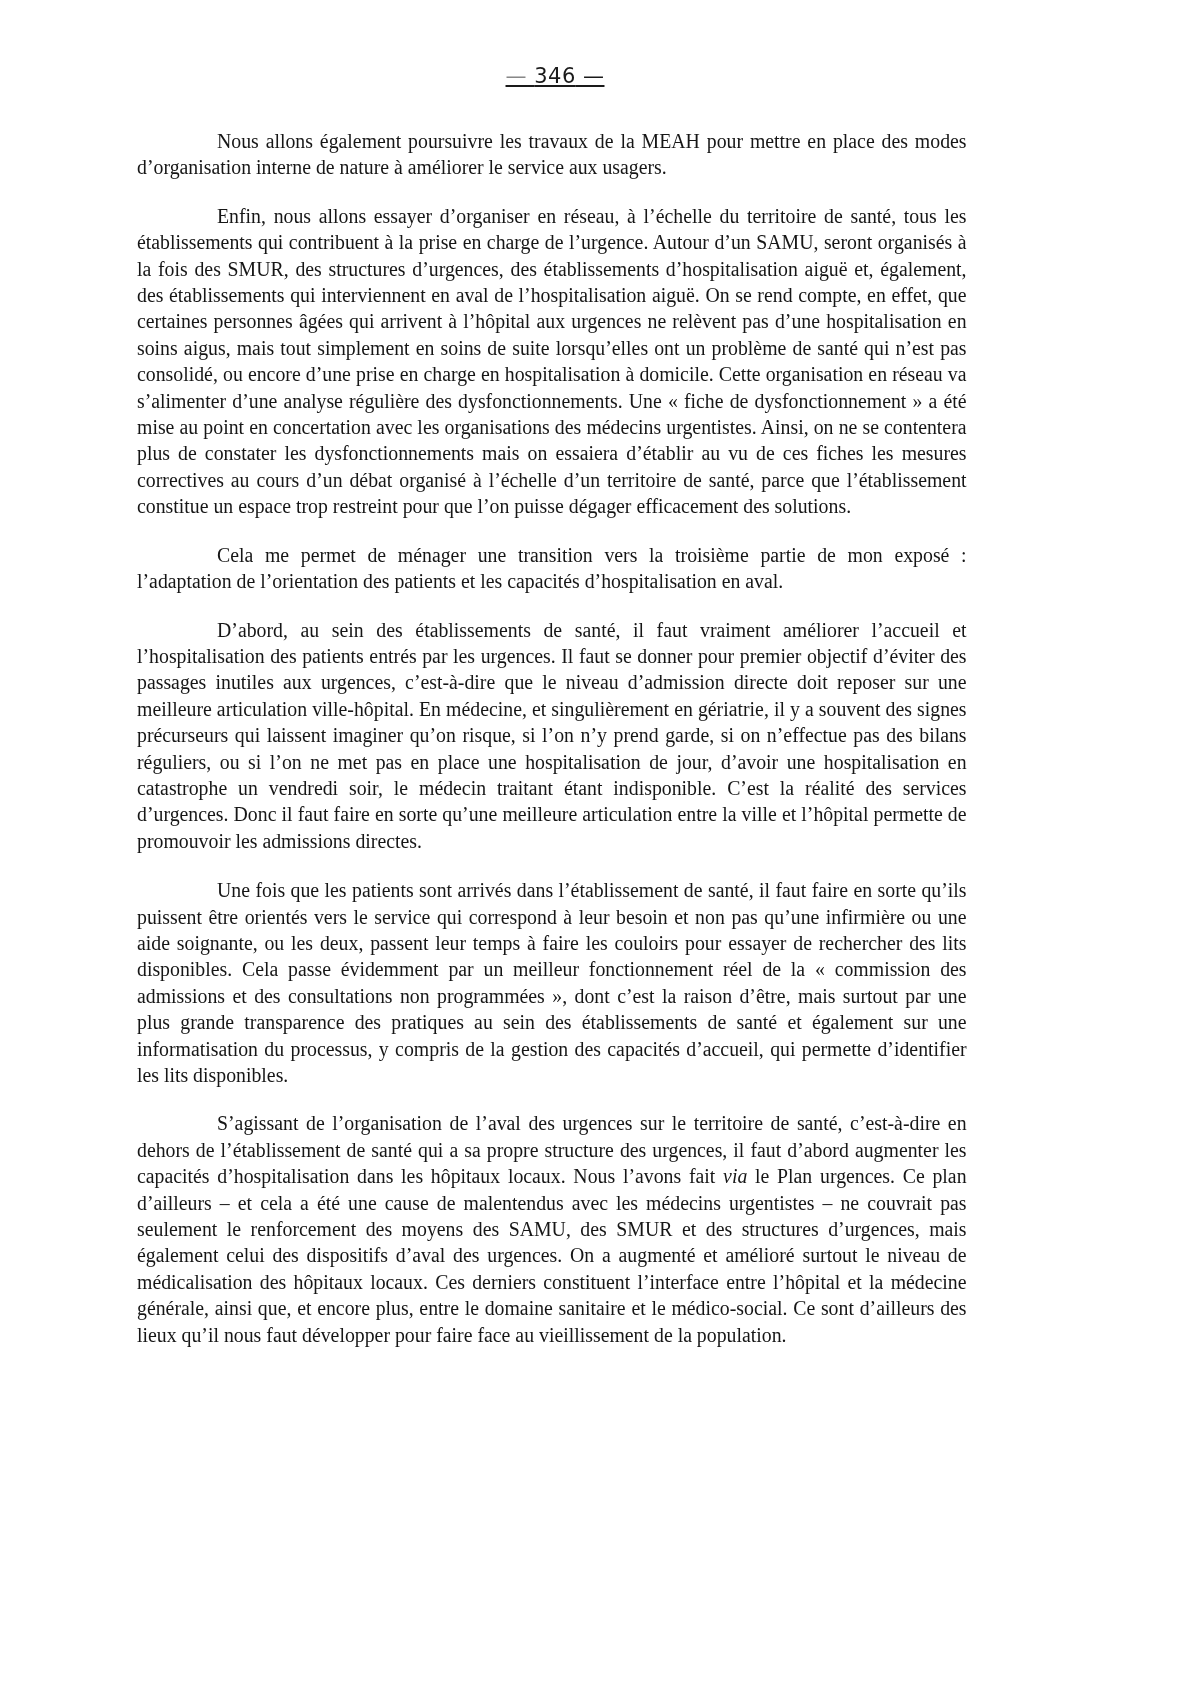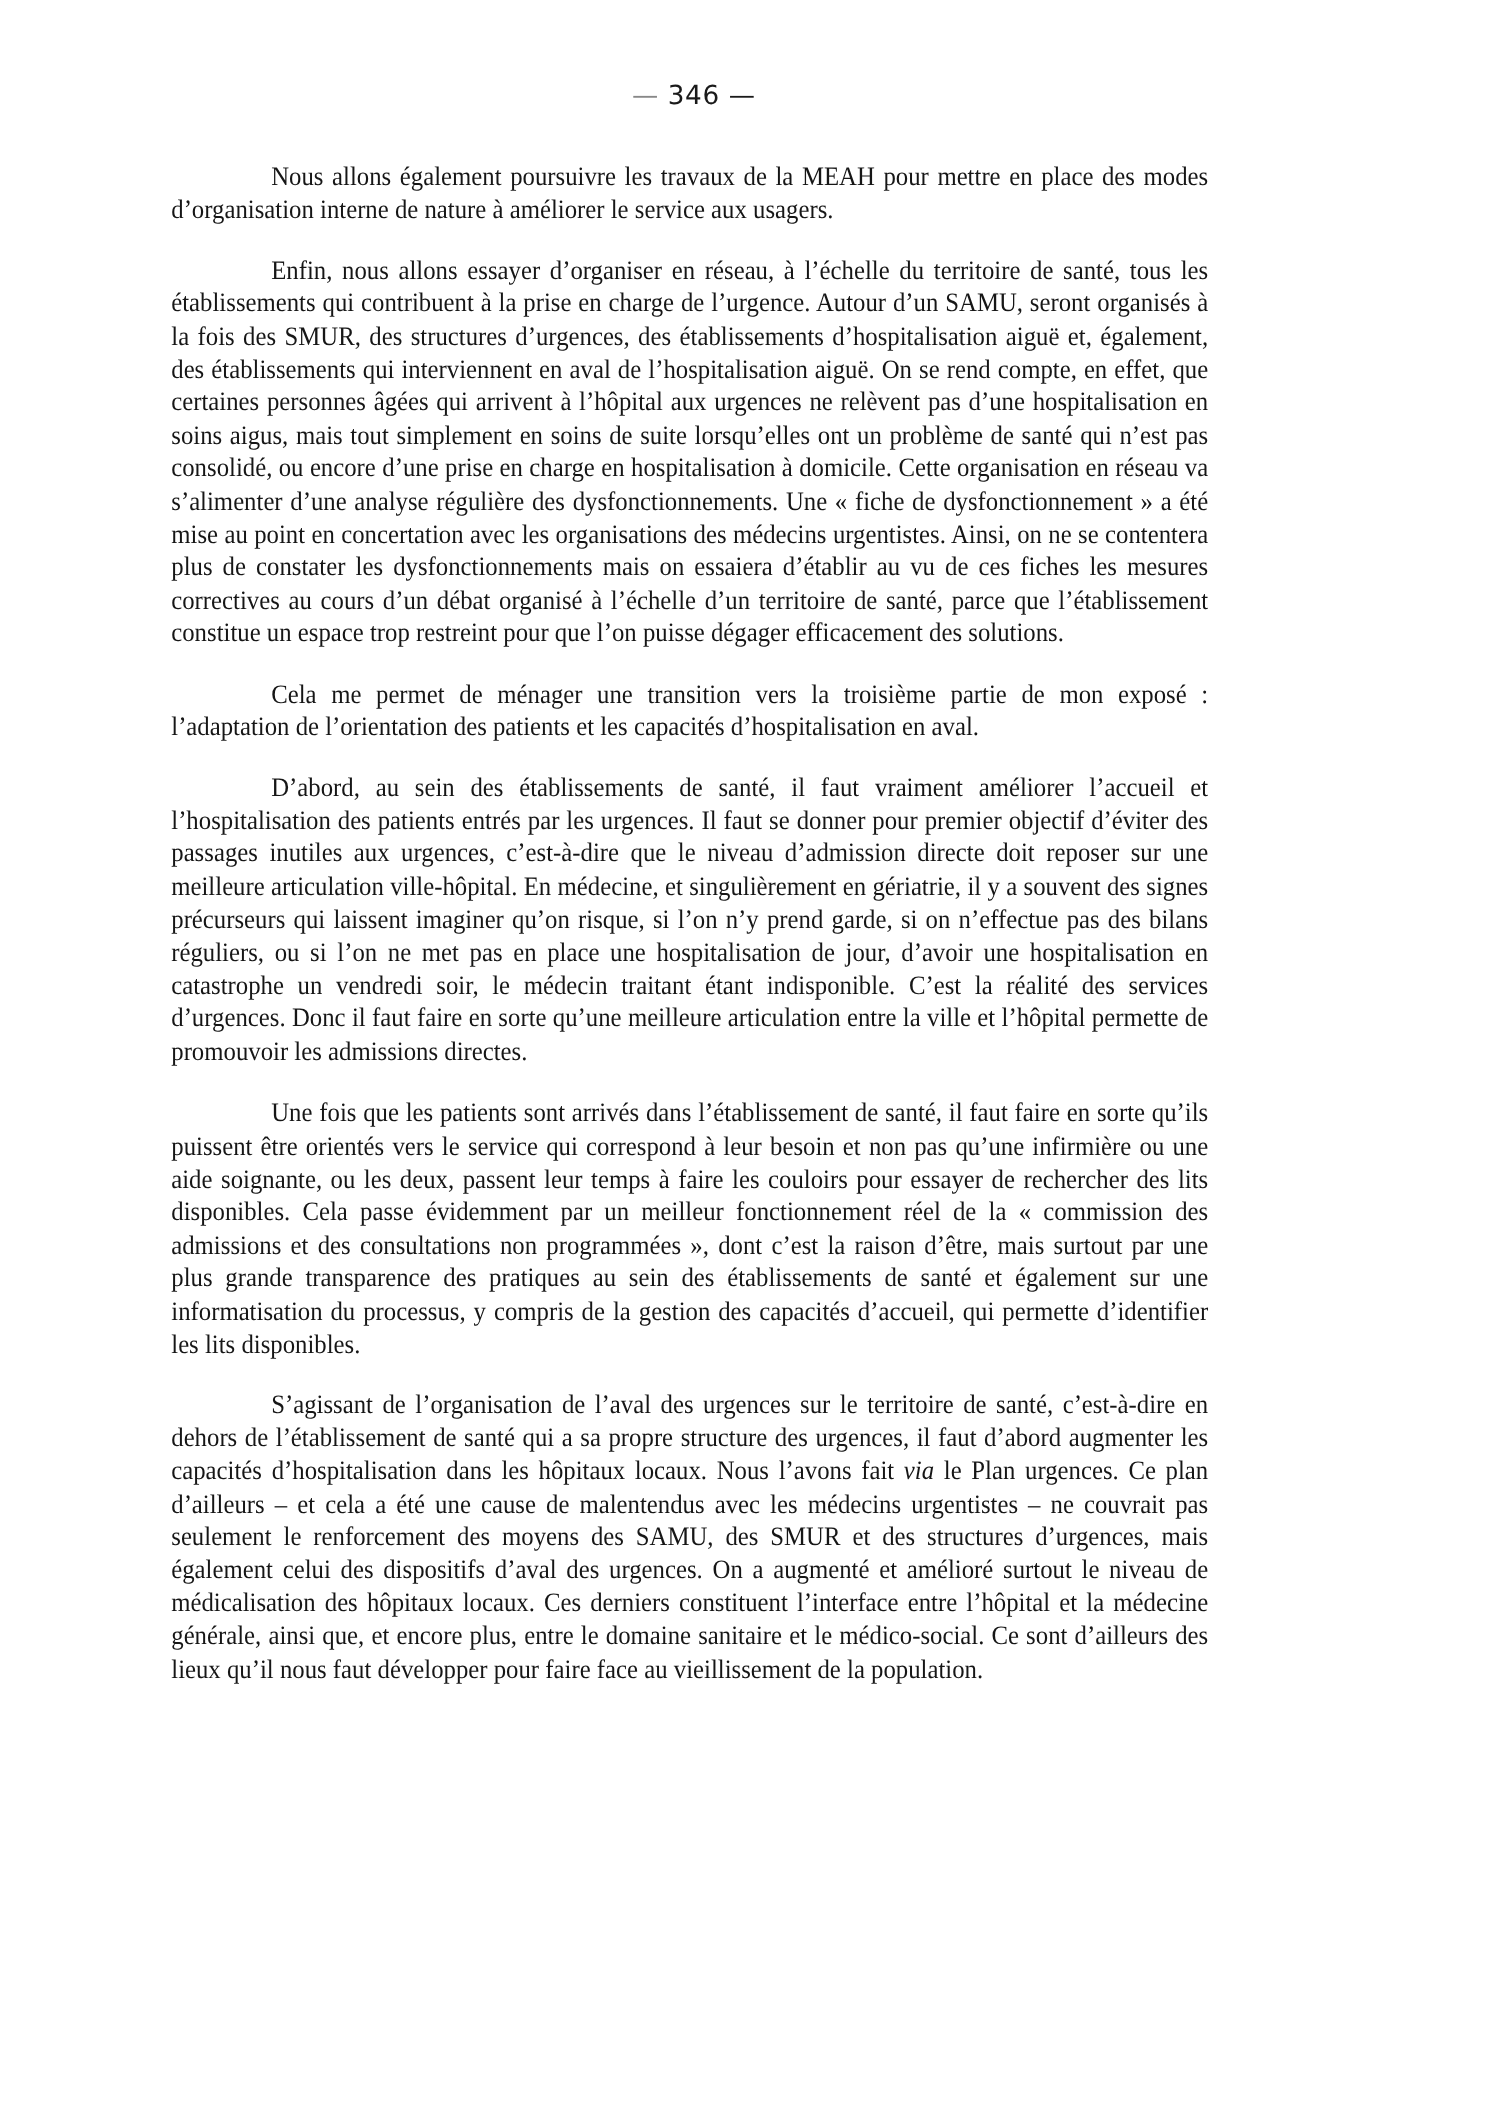--- a/index.html
+++ b/index.html
@@ -24,20 +24,21 @@
     .page-number {
       position: absolute;
       top: 64px;
       left: 0;
       width: 1110px;
       text-align: center;
       font-family: "DejaVu Sans", sans-serif;
       font-size: 21px;
       color: #1a1a1a;
       letter-spacing: 0.5px;
+      text-decoration: underline;
     }
     .page-number .dash-left { color: #888; }
     .body-text {
       position: absolute;
       left: 137px;
       top: 128px;
       width: 830px;
       font-family: "Liberation Serif", serif;
       font-size: 21.3px;
       line-height: 26.4px;

